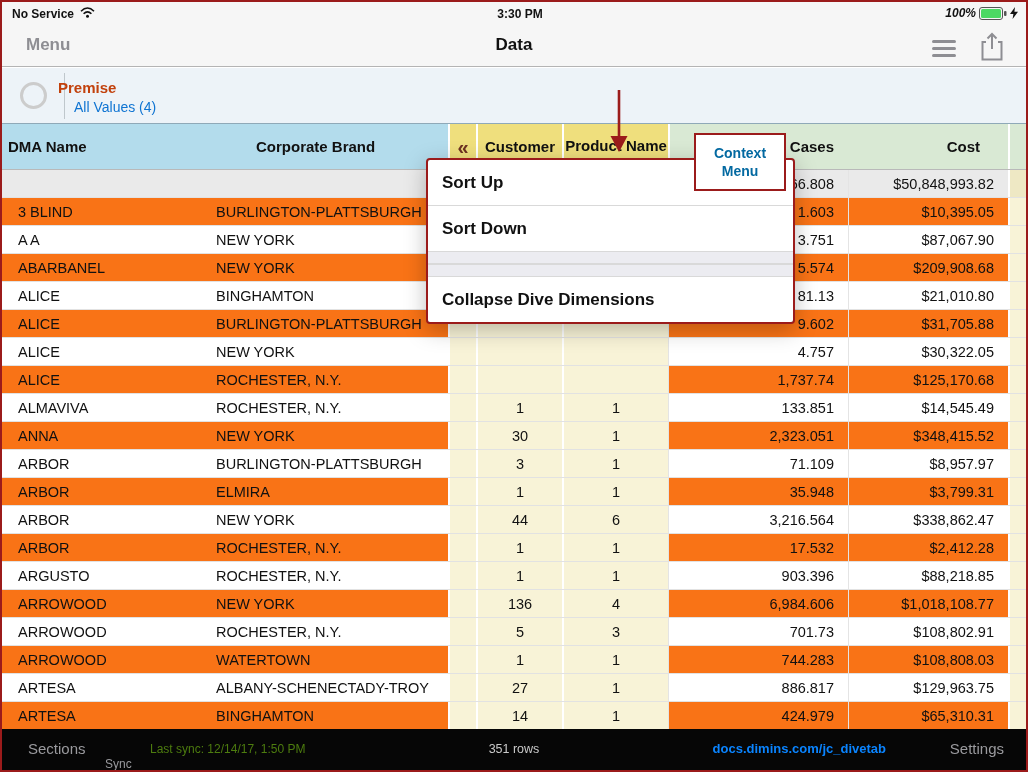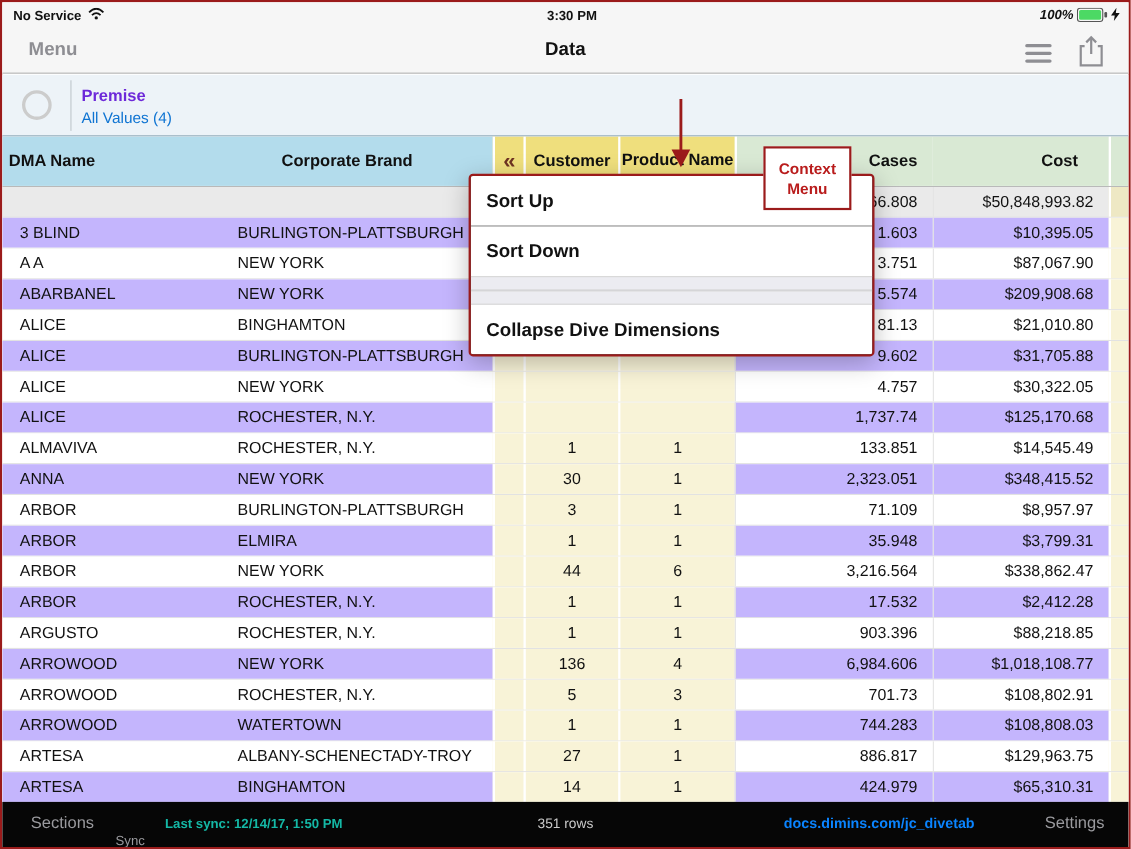--- a/index.html
+++ b/index.html
@@ -19,67 +19,67 @@
   .nav-menu { position:absolute; left:24px; top:9px; font-size:17px; font-weight:700; color:#8e8e93; }
   .nav-title { position:absolute; left:0; right:0; top:9px; text-align:center; font-size:17px; font-weight:700; color:#111; }
   .hamburger { position:absolute; right:70px; top:14px; width:24px; cursor:pointer; }
   .hamburger div { height:3px; background:#8e8e93; border-radius:2px; margin-bottom:4px; }
   .share-icon { position:absolute; right:22px; top:6px; }
 
   
   .filterrow { position:absolute; left:0; top:66px; width:1024px; height:56px; background:#edf3f8; border-bottom:1px solid #8fa9b8; }
   .spinner { position:absolute; left:18px; top:14px; width:27px; height:27px; border:3px solid #cccccc; border-radius:50%; }
   .filter-sep { position:absolute; left:62px; top:5px; width:1px; height:46px; background:#bfc7cc; }
-  .filter-label { position:absolute; left:72px; top:11px; font-size:15px; font-weight:700; color:#6d28d9; }
+  .filter-label { position:absolute; left:56px; top:11px; font-size:15px; font-weight:700; color:#c2410c; }
   .filter-value { position:absolute; left:72px; top:31px; font-size:14px; color:#0f74d2; }
 
   
   .table { position:absolute; left:0; top:122px; width:1024px; height:605px; overflow:hidden; font-size:14.5px; color:#111; }
   .thead { display:flex; height:46px; border-bottom:1px solid #b9b9b9; font-weight:700; font-size:15px; }
   .hc { display:flex; align-items:center; }
   .h-brand { width:208px; background:#b3dcec; padding-left:16px; }
   .h-dma   { width:238px; background:#b3dcec; padding-left:6px; }
   .h-chev  { width:28px;  background:#efdf7d; justify-content:center; border-left:2px solid #fff; }
   .h-cust  { width:86px;  background:#efdf7d; justify-content:center; border-left:2px solid #fff; }
   .h-prod  { width:106px; background:#efdf7d; justify-content:center; text-align:center; border-left:2px solid #fff; line-height:1.25; }
   .h-cases { width:180px; background:#d9e9d4; justify-content:flex-end; padding-right:14px; border-left:2px solid #fff; }
   .h-cost  { width:160px; background:#d9e9d4; justify-content:flex-end; padding-right:28px; }
   .h-sliver{ width:18px;  background:#d9e9d4; border-left:2px solid #fff; }
   .chev { font-size:20px; font-weight:700; color:#6e3322; line-height:1; }
 
   .trow { display:flex; height:28px; border-bottom:1px solid #e2e2e2; background:#fff; }
-  .trow.odd .plain { background:#c4b5fd; }
+  .trow.odd .plain { background:#f97316; }
   .trow .cell { display:flex; align-items:center; overflow:hidden; white-space:nowrap; }
   .c-brand { width:208px; padding-left:16px; }
   .c-dma   { width:238px; padding-left:6px; }
   .c-chev  { width:28px;  background:#f8f3d7; border-left:2px solid #fff; }
   .c-cust  { width:86px;  background:#f8f3d7; justify-content:center; border-left:2px solid #fff; }
   .c-prod  { width:106px; background:#f8f3d7; justify-content:center; border-left:2px solid #fff; }
   .c-cases { width:180px; justify-content:flex-end; padding-right:14px; border-left:1px solid #e4e4e4; }
   .c-cost  { width:160px; justify-content:flex-end; padding-right:14px; border-left:1px solid #e4e4e4; }
   .c-sliver{ width:18px;  background:#f8f3d7; border-left:2px solid #fff; }
   .totrow { background:#eaeaea; height:28px; }
   .totrow .c-chev, .totrow .c-cust, .totrow .c-prod, .totrow .c-sliver { background:#eee8c4; }
 
   
   .ctxmenu { position:absolute; left:424px; top:156px; width:369px; background:#404040; border:2px solid #9b1b1b; border-radius:4px; box-shadow:0 6px 22px rgba(0,0,0,.25); z-index:20; overflow:hidden; }
   .mi { height:45px; display:flex; align-items:center; padding-left:14px; font-size:17px; font-weight:600; color:#111; cursor:pointer; background:#fff; }
   .mi-sep { height:1px; background:#d9d9d9; }
   .mi-band { height:13px; background:#ececf1; border-top:1px solid #d9d9d9; border-bottom:1px solid #d9d9d9; }
   .mi .ringed { border:2px solid #9b1b1b; border-radius:8px; padding:3px 10px; margin-left:-4px; }
 
   
-  .ann-label { position:absolute; left:692px; top:131px; width:80px; height:58px; background:#fff; border:2px solid #9b1b1b; z-index:30; display:flex; align-items:center; justify-content:center; text-align:center; font-size:14px; font-weight:700; color:#b91c1c; line-height:1.3; }
+  .ann-label { position:absolute; left:692px; top:131px; width:92px; height:58px; background:#fff; border:2px solid #9b1b1b; z-index:30; display:flex; align-items:center; justify-content:center; text-align:center; font-size:14px; font-weight:700; color:#0369a1; line-height:1.3; }
   .ann-arrow { position:absolute; left:604px; top:88px; z-index:15; }
 
   
   .footer { position:absolute; left:0; top:727px; width:1024px; height:41px; background:#060606; color:#9a9a9e; }
   .f-sections { position:absolute; left:26px; top:11px; font-size:15px; }
   .f-sync { position:absolute; left:103px; top:28px; font-size:12px; }
-  .f-lastsync { position:absolute; left:148px; top:13px; font-size:12px; color:#14b8a6;font-weight:bold; }
+  .f-lastsync { position:absolute; left:148px; top:13px; font-size:12px; color:#4d7c0f; }
   .f-rows { position:absolute; left:0; right:0; top:13px; text-align:center; font-size:12.5px; color:#c9c9c9; }
   .f-link { position:absolute; right:140px; top:12px; font-size:13px; font-weight:700; color:#0a84ff; }
   .f-settings { position:absolute; right:22px; top:11px; font-size:15px; }
 </style>
 </head>
 <body>
 
 <div class="frame">
 
   <div class="topbar">

